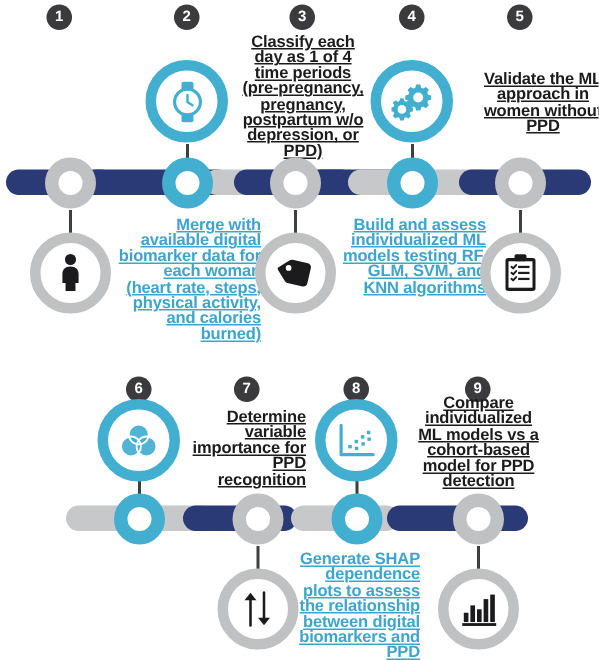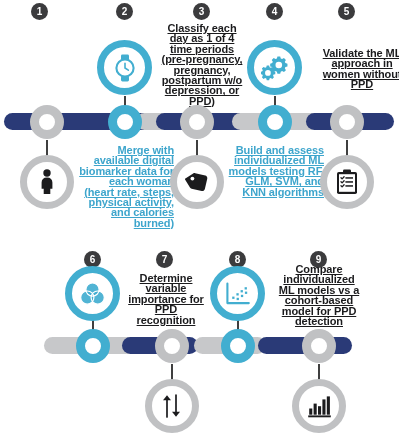--- a/index.html
+++ b/index.html
@@ -207,21 +207,21 @@
           <circle cx="12.5" cy="7.6" r="6.6"></circle>
           <circle cx="7.3" cy="15.6" r="6.6"></circle>
           <circle cx="17.7" cy="15.6" r="6.6"></circle>
         </g>
       </svg>
     </span>
   </div>
   <div class="node blue" style="left:76px; top:329px;"></div>
 
   <div class="badge" style="left:156px; top:251px;">7</div>
-  <div class="cap dark" style="left:128px; top:273px; width:76px;">Determine variable importance for PPD recognition</div>
+  <div class="cap dark" style="left:128px; top:273px; width:76px;text-align:right;">Determine variable importance for PPD recognition</div>
   <div class="stem" style="left:171.2px; top:364px; height:24px;"></div>
   <div class="node grey" style="left:155px; top:329px;"></div>
   <div class="bubble grey" style="left:145px; top:379px; width:54px; height:54px;">
     <span>
       <svg width="24" height="26" viewBox="0 0 24 26">
         <g stroke="#1b1b1d" stroke-width="1.7" fill="#1b1b1d">
           <path d="M7 24V5" stroke-linecap="round"></path>
           <path d="M7 2.2l4 5H3z" stroke="none"></path>
           <path d="M16 2v19" stroke-linecap="round"></path>
           <path d="M16 23.8l4-5h-8z" stroke="none"></path>
@@ -242,20 +242,21 @@
           <rect x="11.6" y="15.8" width="2.3" height="2.3"></rect>
           <rect x="15.6" y="8.1" width="2.3" height="2.3"></rect>
           <rect x="15.9" y="12.8" width="2.3" height="2.3"></rect>
           <rect x="19.6" y="5.2" width="2.3" height="2.3"></rect>
           <rect x="19.9" y="9.6" width="2.3" height="2.3"></rect>
         </g>
       </svg>
     </span>
   </div>
   <div class="node blue" style="left:221px; top:329px;"></div>
+  <div class="cap blue" style="left:198px; top:368px; width:82px;">Generate SHAP dependence plots to assess the relationship between digital biomarkers and PPD</div>
 
   <div class="badge" style="left:310px; top:251px;">9</div>
   <div class="cap dark" style="left:277px; top:264px; width:84px;">Compare individualized ML models vs a cohort-based model for PPD detection</div>
   <div class="stem" style="left:318.2px; top:364px; height:24px;"></div>
   <div class="node grey" style="left:302px; top:329px;"></div>
   <div class="bubble grey" style="left:292px; top:379px; width:54px; height:54px;">
     <span>
       <svg width="25" height="23" viewBox="0 0 25 23">
         <g fill="#1b1b1d">
           <rect x="2.2" y="13.5" width="3.1" height="6.2"></rect>

